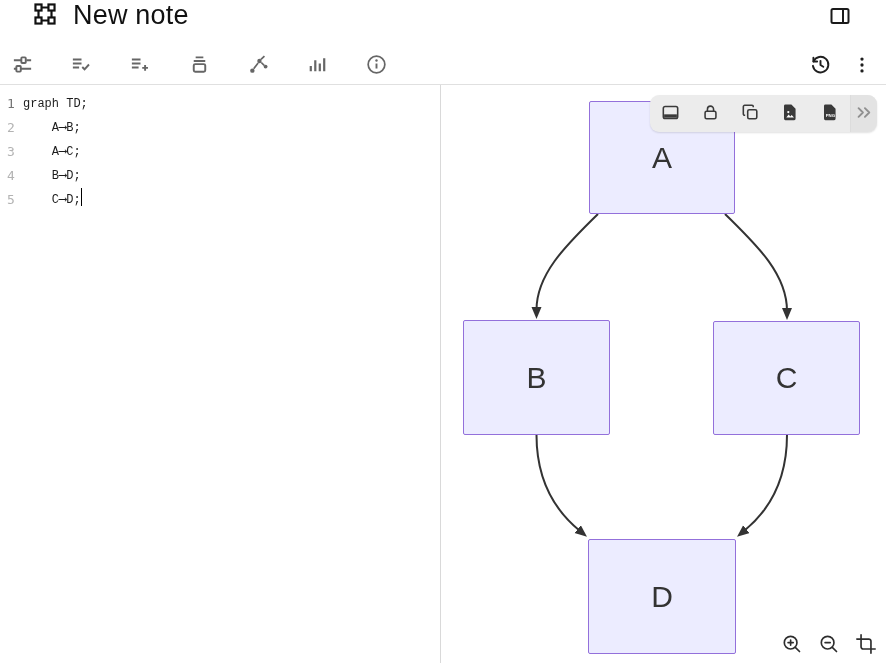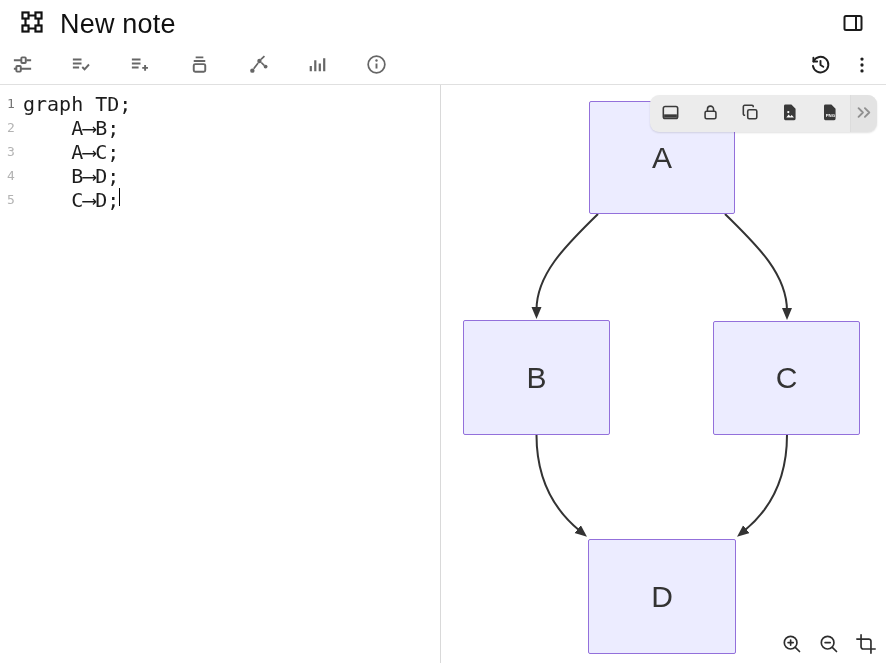--- a/index.html
+++ b/index.html
@@ -1,20 +1,20 @@
 <!DOCTYPE html>
 <html><head>
 <meta charset="utf-8">
 <style>
   * { margin:0; padding:0; box-sizing:border-box; }
   html,body { width:886px; height:663px; background:#fff; overflow:hidden;
               font-family:"Liberation Sans", sans-serif; }
 
   
-  .header { height:48px; display:flex; align-items:center; padding:0 16px; }
+  .header { height:48px; display:flex; padding:0 29px; }
   .logo-btn { width:32px; height:32px; display:flex; align-items:center; justify-content:center; }
   .title { font-size:27px; font-weight:400; color:#111; margin-left:12px; letter-spacing:.2px; }
   .header-spacer { flex:1; }
   .icon-btn { width:34px; height:34px; display:flex; align-items:center; justify-content:center;
               border:none; background:transparent; cursor:pointer; border-radius:6px; }
 
   
   .toolbar { height:36px; display:flex; align-items:center; padding:0 10px; }
   .toolbar .icon-btn { width:24px; height:28px; margin-right:35px; }
   .toolbar-spacer { flex:1; }
@@ -22,21 +22,21 @@
   .toolbar .right-btn + .right-btn { margin-left:14px; }
   .hdivider { height:1px; background:#e0e0e0; width:100%; }
 
   
   .content { display:flex; height:578px; }
   .editor-pane { width:441px; border-right:1px solid #d9d9d9; padding-top:7px;
                  font-family:"DejaVu Sans Mono", monospace; }
   .code-line { display:flex; height:24px; line-height:24px; }
   .gutter { width:20px; padding-left:7px; font-size:13px; color:#b3b3b3; user-select:none; }
   .gutter.first { color:#757575; }
-  .code-text { white-space:pre; font-size:20px; color:#1c1c1c; margin-left:3px; }
+  .code-text { white-space:pre; font-size:12px; color:#1c1c1c; margin-left:3px;font-family:Liberation Mono, monospace; }
   .caret { display:inline-block; width:0; height:18px; border-left:1.6px solid #000;
            vertical-align:-3px; }
 
   .preview-pane { position:relative; flex:1; background:#fff; }
   .edges-svg { position:absolute; left:0; top:0; }
   .node { position:absolute; background:#ECECFF; border:1.5px solid #9370DB; border-radius:2px;
           display:flex; align-items:center; justify-content:center;
           font-size:30px; color:#333; cursor:pointer; }
 
   

